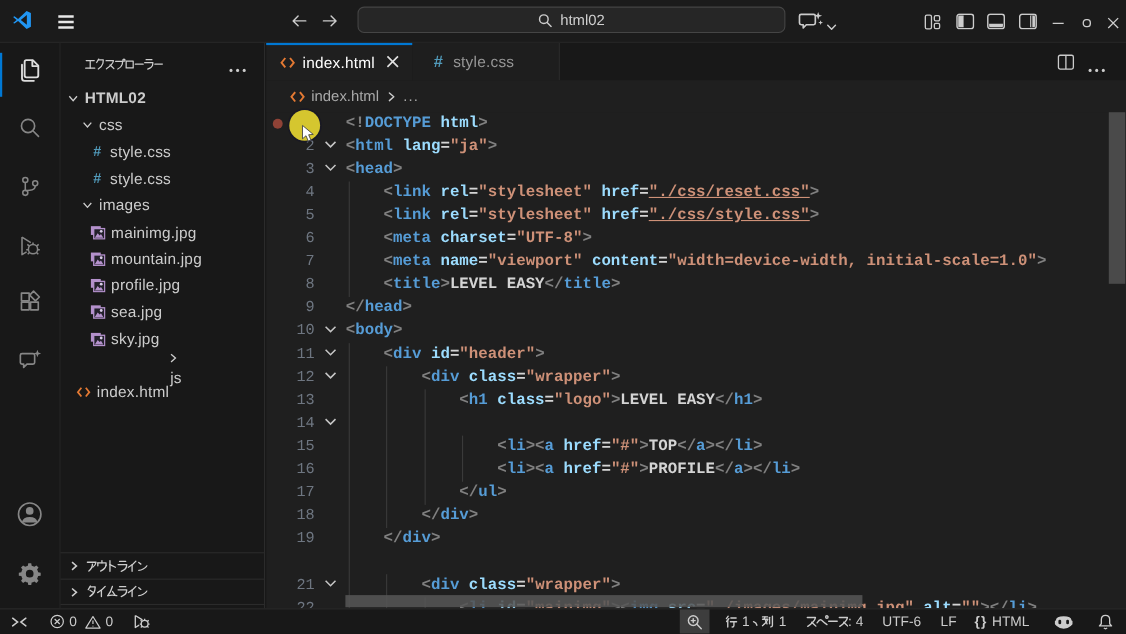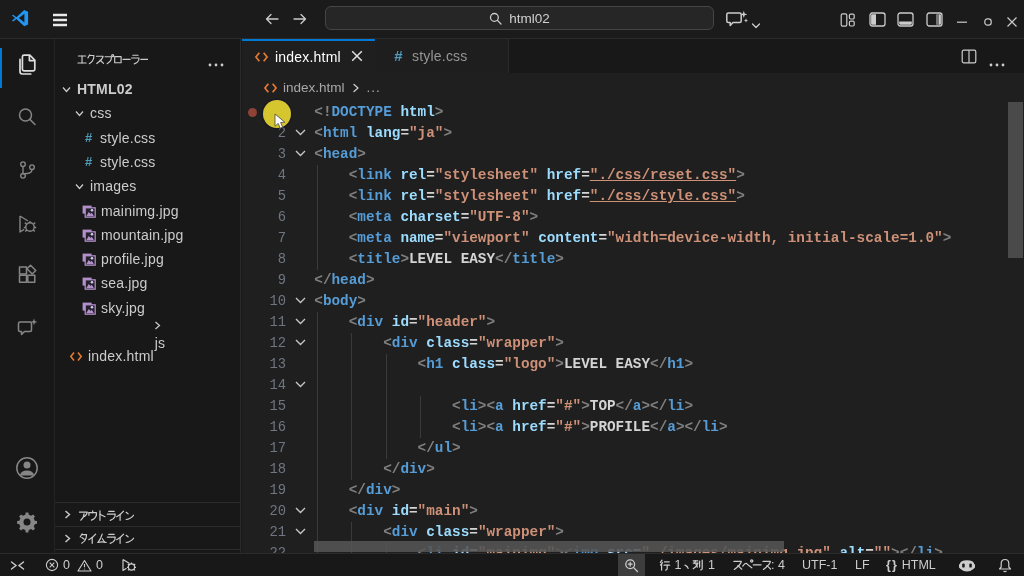--- a/index.html
+++ b/index.html
@@ -456,23 +456,20 @@
             </svg></span><span class="ct">        <i class="p">&lt;</i><i class="t">div</i> <i class="a">class</i><i class="w">=</i><i class="s">"wrapper"</i><i class="p">&gt;</i></span></div>
 <div class="cl" style="top:252px"><span class="ln">13</span><span class="fi"></span><span class="ct">            <i class="p">&lt;</i><i class="t">h1</i> <i class="a">class</i><i class="w">=</i><i class="s">"logo"</i><i class="p">&gt;</i><i class="w">LEVEL EASY</i><i class="p">&lt;/</i><i class="t">h1</i><i class="p">&gt;</i></span></div>
 <div class="cl" style="top:273px"><span class="ln">14</span><span class="fi"><svg class="fold" width="13" height="13" viewBox="0 0 13 13">
               <path d="M2,4 L6.5,8.5 L11,4" fill="none" stroke="#c5c5c5" stroke-width="1.4"></path>
             </svg></span></div>
 <div class="cl" style="top:294px"><span class="ln">15</span><span class="fi"></span><span class="ct">                <i class="p">&lt;</i><i class="t">li</i><i class="p">&gt;</i><i class="p">&lt;</i><i class="t">a</i> <i class="a">href</i><i class="w">=</i><i class="s">"#"</i><i class="p">&gt;</i><i class="w">TOP</i><i class="p">&lt;/</i><i class="t">a</i><i class="p">&gt;</i><i class="p">&lt;/</i><i class="t">li</i><i class="p">&gt;</i></span></div>
 <div class="cl" style="top:315px"><span class="ln">16</span><span class="fi"></span><span class="ct">                <i class="p">&lt;</i><i class="t">li</i><i class="p">&gt;</i><i class="p">&lt;</i><i class="t">a</i> <i class="a">href</i><i class="w">=</i><i class="s">"#"</i><i class="p">&gt;</i><i class="w">PROFILE</i><i class="p">&lt;/</i><i class="t">a</i><i class="p">&gt;</i><i class="p">&lt;/</i><i class="t">li</i><i class="p">&gt;</i></span></div>
 <div class="cl" style="top:336px"><span class="ln">17</span><span class="fi"></span><span class="ct">            <i class="p">&lt;/</i><i class="t">ul</i><i class="p">&gt;</i></span></div>
 <div class="cl" style="top:357px"><span class="ln">18</span><span class="fi"></span><span class="ct">        <i class="p">&lt;/</i><i class="t">div</i><i class="p">&gt;</i></span></div>
 <div class="cl" style="top:378px"><span class="ln">19</span><span class="fi"></span><span class="ct">    <i class="p">&lt;/</i><i class="t">div</i><i class="p">&gt;</i></span></div>
-<div class="cl" style="top:399px"><span class="ln">20</span><span class="fi"><svg class="fold" width="13" height="13" viewBox="0 0 13 13">
-              <path d="M2,4 L6.5,8.5 L11,4" fill="none" stroke="#c5c5c5" stroke-width="1.4"></path>
-            </svg></span><span class="ct">    <i class="p">&lt;</i><i class="t">div</i> <i class="a">id</i><i class="w">=</i><i class="s">"main"</i><i class="p">&gt;</i></span></div>
 <div class="cl" style="top:420px"><span class="ln">21</span><span class="fi"><svg class="fold" width="13" height="13" viewBox="0 0 13 13">
               <path d="M2,4 L6.5,8.5 L11,4" fill="none" stroke="#c5c5c5" stroke-width="1.4"></path>
             </svg></span><span class="ct">        <i class="p">&lt;</i><i class="t">div</i> <i class="a">class</i><i class="w">=</i><i class="s">"wrapper"</i><i class="p">&gt;</i></span></div>
 <div class="cl" style="top:441px"><span class="ln">22</span><span class="fi"></span><span class="ct">            <i class="p">&lt;</i><i class="t">li</i> <i class="a">id</i><i class="w">=</i><i class="s">"mainimg"</i><i class="p">&gt;</i><i class="p">&lt;</i><i class="t">img</i> <i class="a">src</i><i class="w">=</i><i class="s u">"./images/mainimg.jpg"</i> <i class="a">alt</i><i class="w">=</i><i class="s">""</i><i class="p">&gt;</i><i class="p">&lt;/</i><i class="t">li</i><i class="p">&gt;</i></span></div>
   </div>
   <div class="abs" style="left:5.5px;top:69px;width:9px;height:9px;border-radius:50%;background:#8f4236"></div>
   <div id="vscroll"></div>
   <div id="hscroll"></div>
 
   <div class="abs" style="left:20.5px;top:61px;width:28px;height:28px;border-radius:50%;background:#d5c62f;box-shadow:0 0 0 1.5px rgba(20,20,40,0.55)"></div>
@@ -580,21 +577,21 @@
               </g>
               <g transform="translate(29.10,0) scale(1.0000)">
                 <path d="M1.8,2.4 H9.2 Q8.6,6 2.2,10.4"></path>
                 <path d="M5.8,6.6 Q7.8,8.4 9.6,10.2"></path>
               </g>
             </g>
           </svg>
           <span class="lat">:&nbsp;4</span>
         </span>
       </div>
-  <div class="item" style="left:802px">UTF-1</div>
+  <div class="item" style="left:802px">UTF-6</div>
   <div class="item" style="left:855px">LF</div>
   <div class="item" style="left:886px;gap:5px">
         <span style="font-weight:bold">{ }</span>
         <span>HTML</span>
       </div>
   <div class="item" style="left:957px">
         <svg class="" width="20" height="17" viewBox="0 0 20 17">
           <path d="M2.8,7 Q3.2,3.2 10,3.2 Q16.8,3.2 17.2,7 L18,7.6 V10.6 L16.4,12 Q13.6,14.5 10,14.5 Q6.4,14.5 3.6,12 L2,10.6 V7.6 Z" fill="#cccccc"></path>
           <rect x="5.2" y="6.4" width="2.5" height="4.2" rx="1.2" fill="#181818"></rect>
           <rect x="12.3" y="6.4" width="2.5" height="4.2" rx="1.2" fill="#181818"></rect>

